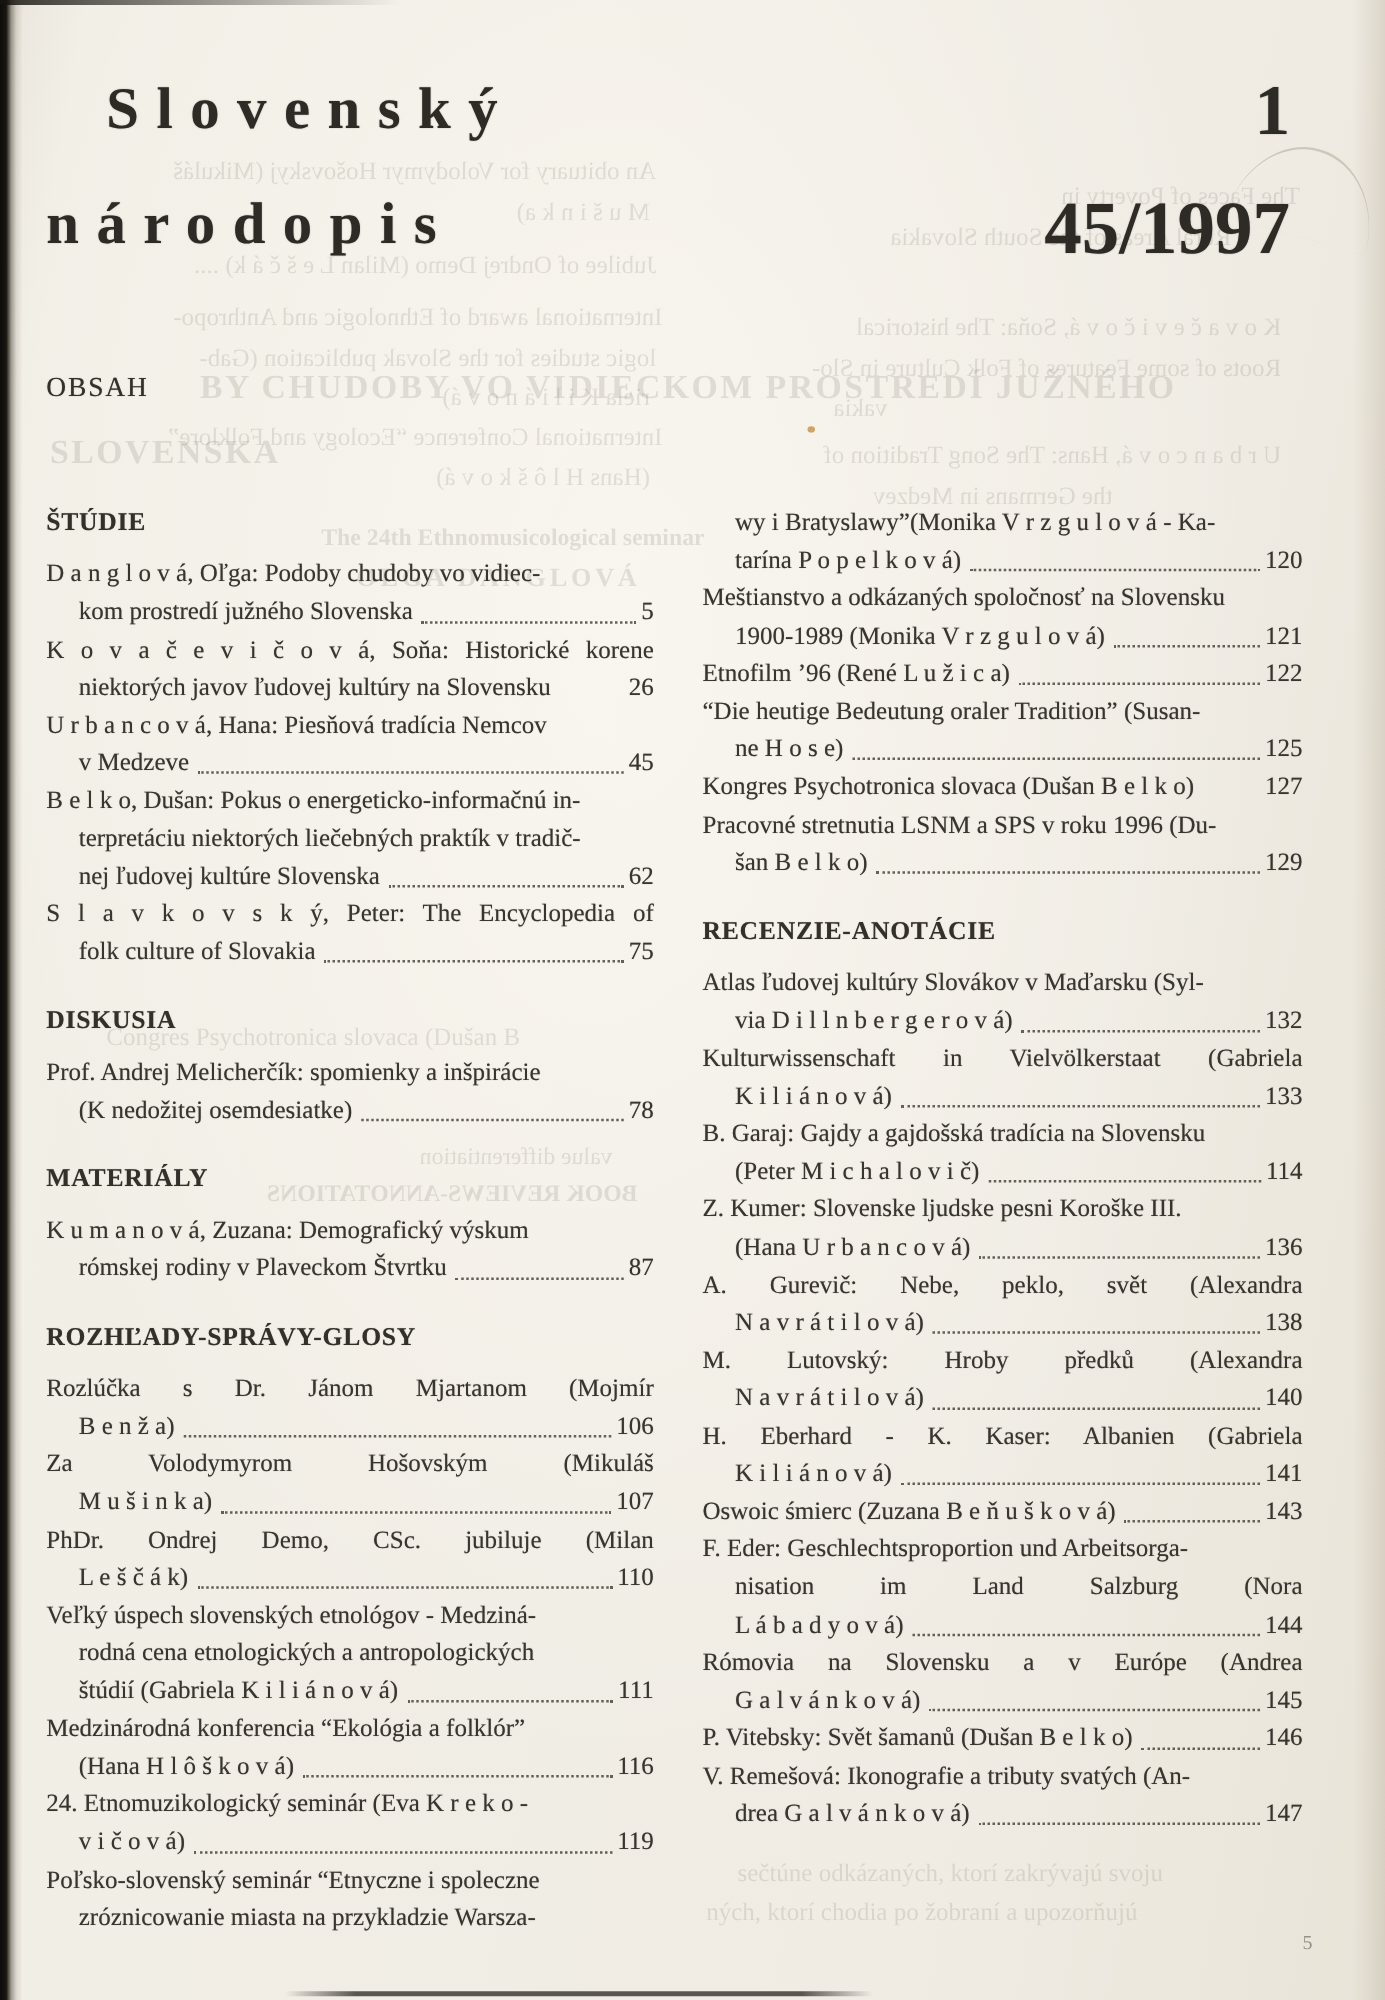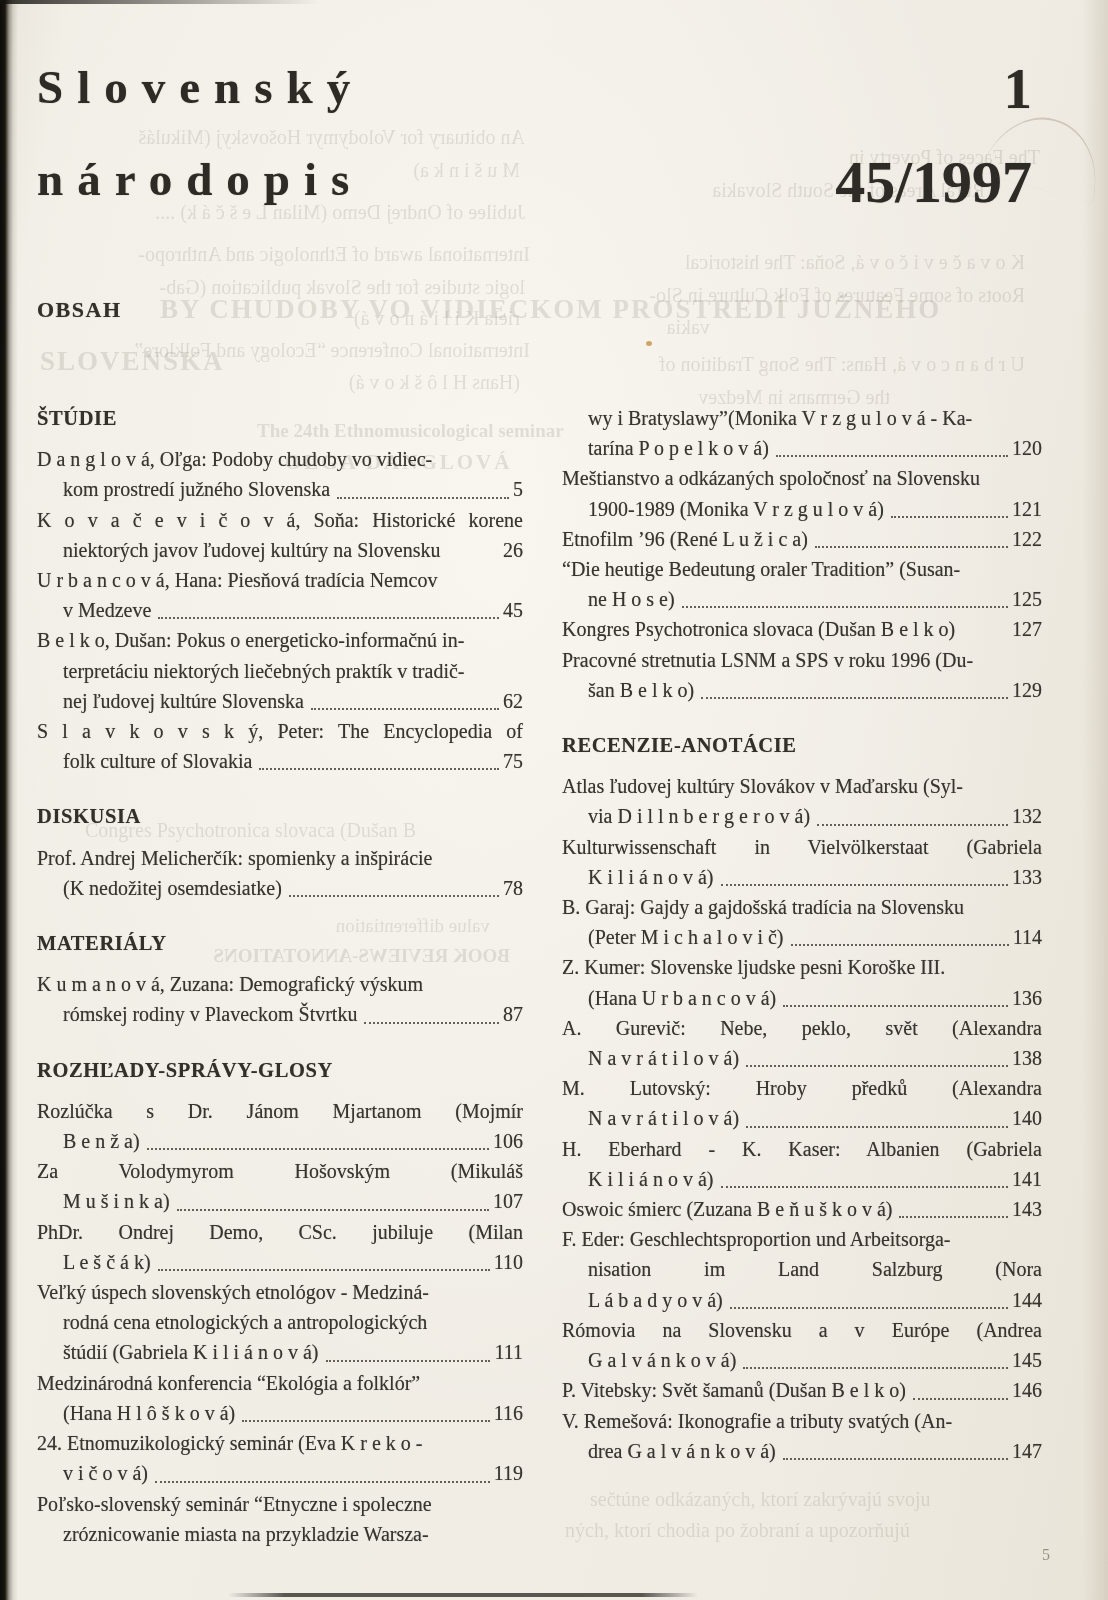--- a/index.html
+++ b/index.html
@@ -30,27 +30,27 @@
 
   
   .ghost-layer{position:absolute;inset:0;pointer-events:none;}
   .ghost{position:absolute;color:#6e685c;opacity:.17;filter:blur(.5px);white-space:nowrap;line-height:1.2;}
   .ghost.flip{transform:scaleX(-1);}
   .ghost.bold{font-weight:bold;}
 
   
   .title-line{position:absolute;left:37px;font-weight:bold;color:#2e2b26;font-size:47px;letter-spacing:14px;
     text-shadow:0 0 1px rgba(46,43,38,.5);}
-  .title-1{top:60px;}
+  .title-1{top:60px;margin-left:48px;}
   .title-2{top:152px;}
   .issue-no{position:absolute;right:76px;top:56px;font-weight:bold;font-size:57px;color:#2e2b26;
     text-shadow:0 0 1px rgba(46,43,38,.5);}
   .vol-year{position:absolute;right:76px;top:148px;font-weight:bold;font-size:60px;color:#2e2b26;
     text-shadow:0 0 1px rgba(46,43,38,.5);}
-  .obsah{position:absolute;left:37px;top:297px;font-weight:bold;font-size:22px;letter-spacing:1.5px;color:#33302a;
+  .obsah{position:absolute;left:37px;top:297px;font-weight:normal;font-size:22px;letter-spacing:1.5px;color:#33302a;
     text-shadow:0 0 .8px rgba(50,46,40,.55);}
 
   
   .col{position:absolute;top:403px;font-size:20px;line-height:30.2px;color:#38352f;
     text-shadow:0 0 .7px rgba(55,50,44,.5);}
   .col-left{left:37px;width:486px;}
   .col-right{left:562px;width:480px;}
   .sec-heading{font-weight:bold;font-size:20.5px;letter-spacing:.6px;margin:25px 0 11px 0;color:#33302a;}
   .col .sec-heading:first-child{margin-top:0;}
   .line{display:flex;}

